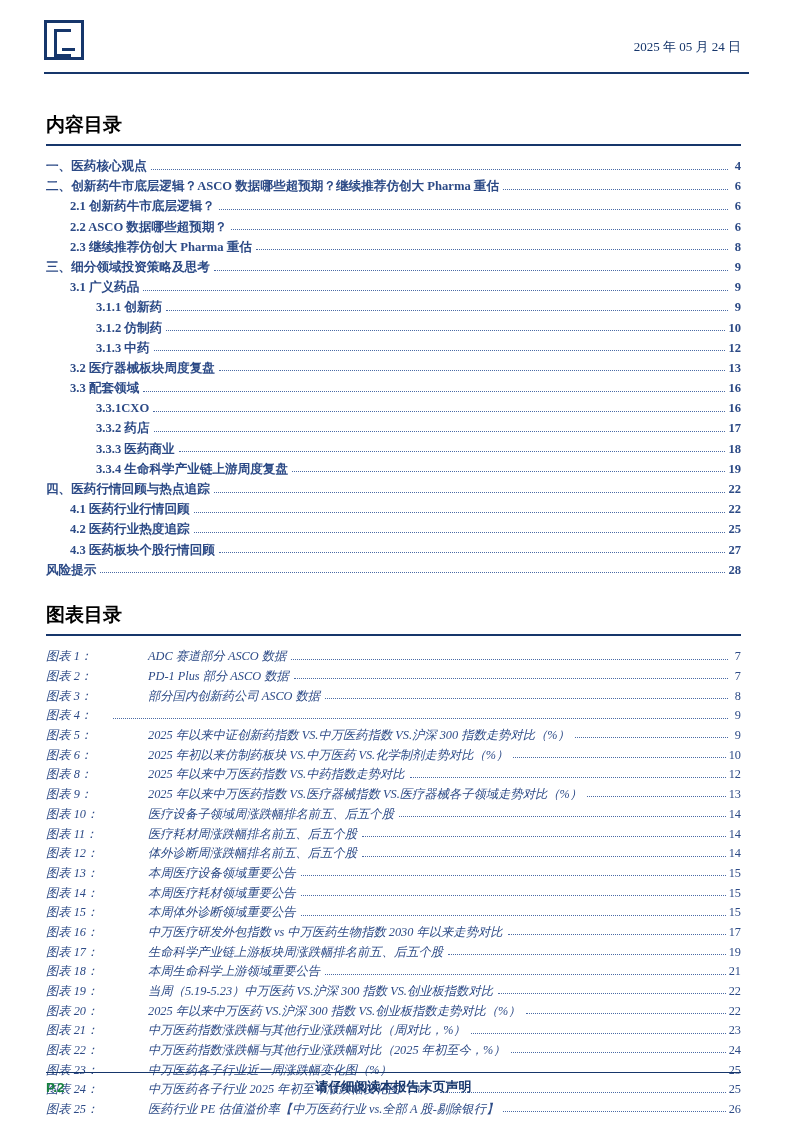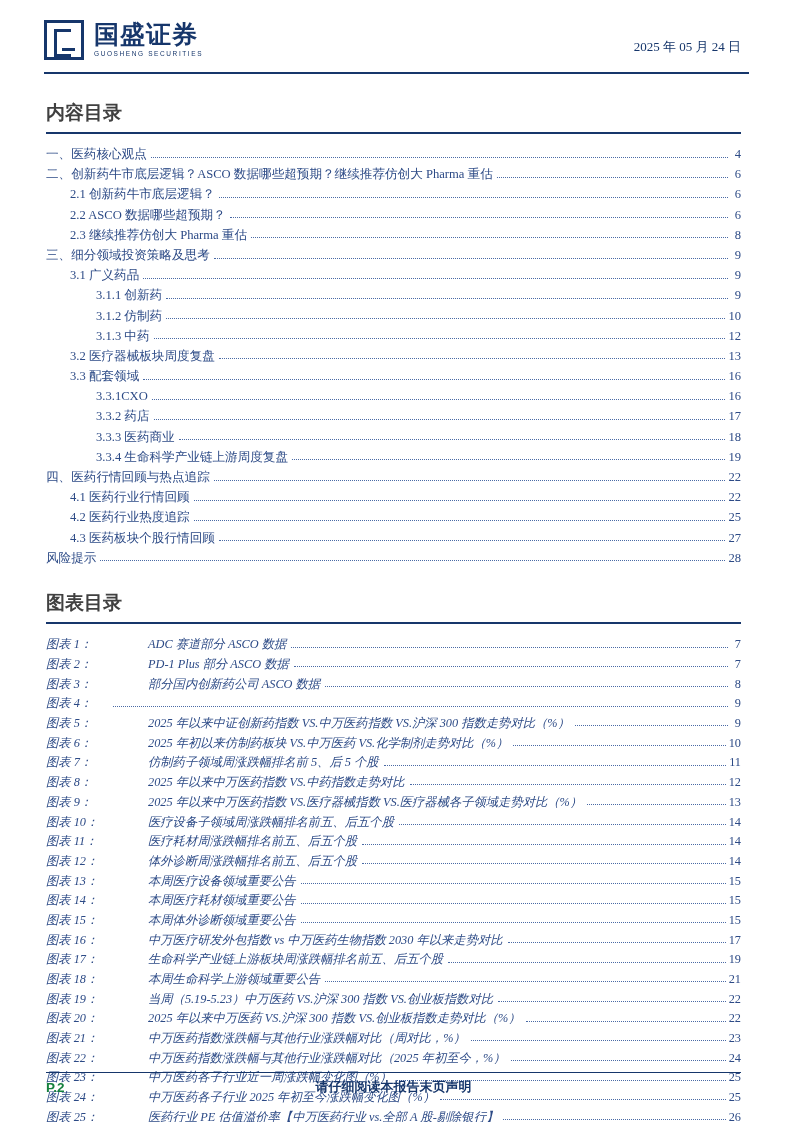--- a/index.html
+++ b/index.html
@@ -74,38 +74,38 @@
     position: absolute;
     left: 44px;
     right: 44px;
     top: 72px;
     height: 2px;
     background: #16366b;
   }
 
   
   .section-title {
-    color: #404040;
+    color: #000000;
     font-family: "Liberation Sans", sans-serif;
     font-size: 19px;
     font-weight: bold;
-    margin: 0 0 6px 0;
+    margin: 12px 0 6px 0;
   }
   .section-underline {
     height: 2px;
     background: #16366b;
     margin-bottom: 14px;
   }
 
   .content-area {
     padding: 22px 52px 0 46px;
   }
 
   
-  .toc { margin-bottom: 26px; }
+  .toc { margin-bottom: 26px; font-weight: bold; }
   .toc-row {
     display: flex;
     align-items: flex-end;
     font-size: 12.6px;
     color: #2c4a86;
     line-height: 1.0;
     margin: 0 0 7.6px 0;
     white-space: nowrap;
   }
   .toc-label { flex: none; }
@@ -179,24 +179,20 @@
     font-weight: bold;
     color: #16366b;
   }
 </style>
 </head>
 <body>
 
 <div class="header">
   <div class="logo-wrap">
     <div class="logo-mark"></div>
-    <div class="logo-text-block">
-      <div class="logo-cn">国盛证券</div>
-      <div class="logo-en">GUOSHENG SECURITIES</div>
-    </div>
   </div>
   <div class="header-date">2025 年 05 月 24 日</div>
   <div class="header-rule"></div>
 </div>
 
 <div class="content-area">
 
   <div>
     <div class="section-title">内容目录</div>
     <div class="section-underline"></div>
@@ -340,26 +336,20 @@
           <span class="fig-id">图表 5：</span>
           <span class="fig-name">2025 年以来中证创新药指数 VS.中万医药指数 VS.沪深 300 指数走势对比（%）</span>
           <span class="fig-dots"></span>
           <span class="fig-page">9</span>
         </div>
         <div class="fig-row">
           <span class="fig-id">图表 6：</span>
           <span class="fig-name">2025 年初以来仿制药板块 VS.中万医药 VS.化学制剂走势对比（%）</span>
           <span class="fig-dots"></span>
           <span class="fig-page">10</span>
-        </div>
-        <div class="fig-row">
-          <span class="fig-id">图表 7：</span>
-          <span class="fig-name">仿制药子领域周涨跌幅排名前 5、后 5 个股</span>
-          <span class="fig-dots"></span>
-          <span class="fig-page">11</span>
         </div>
         <div class="fig-row">
           <span class="fig-id">图表 8：</span>
           <span class="fig-name">2025 年以来中万医药指数 VS.中药指数走势对比</span>
           <span class="fig-dots"></span>
           <span class="fig-page">12</span>
         </div>
         <div class="fig-row">
           <span class="fig-id">图表 9：</span>
           <span class="fig-name">2025 年以来中万医药指数 VS.医疗器械指数 VS.医疗器械各子领域走势对比（%）</span>

